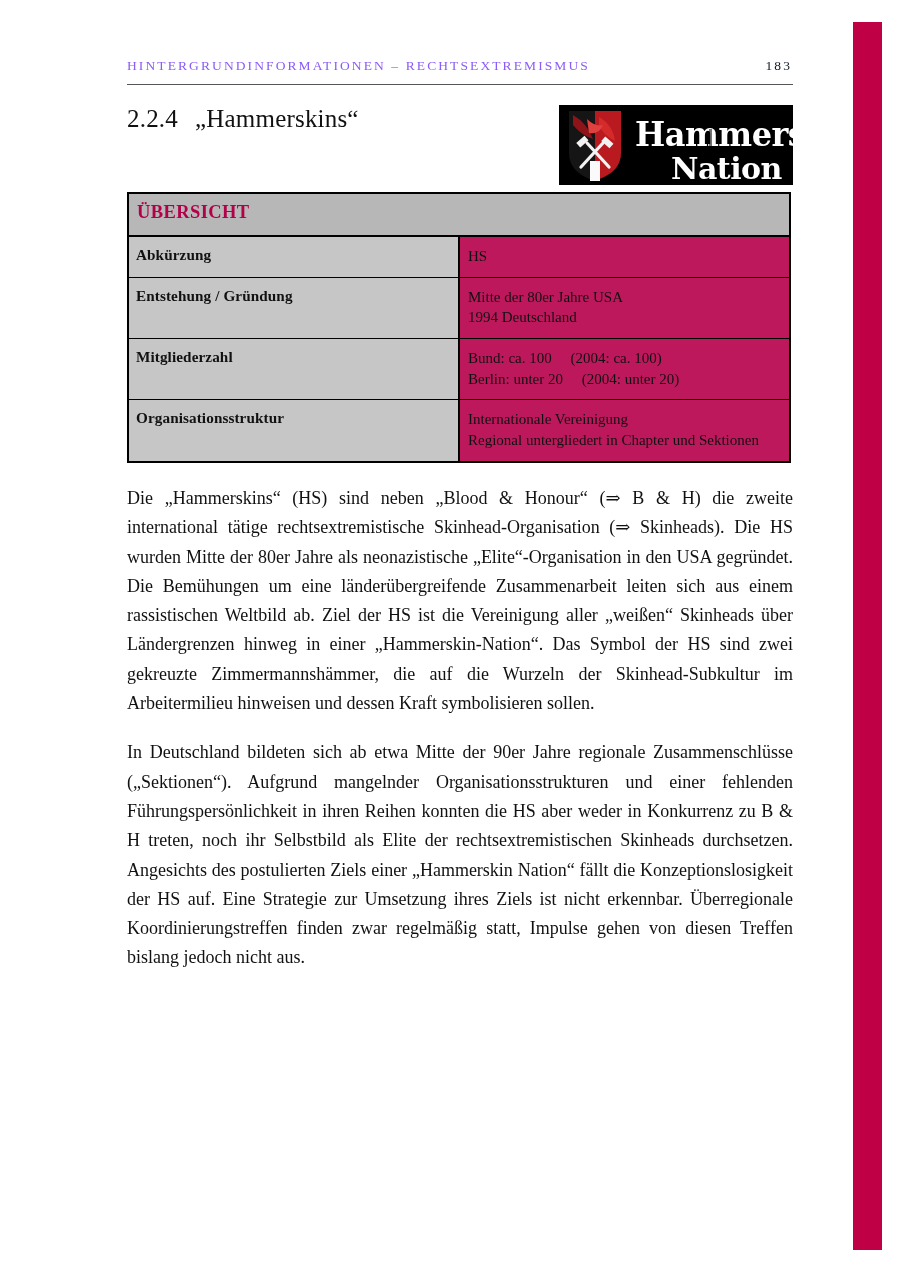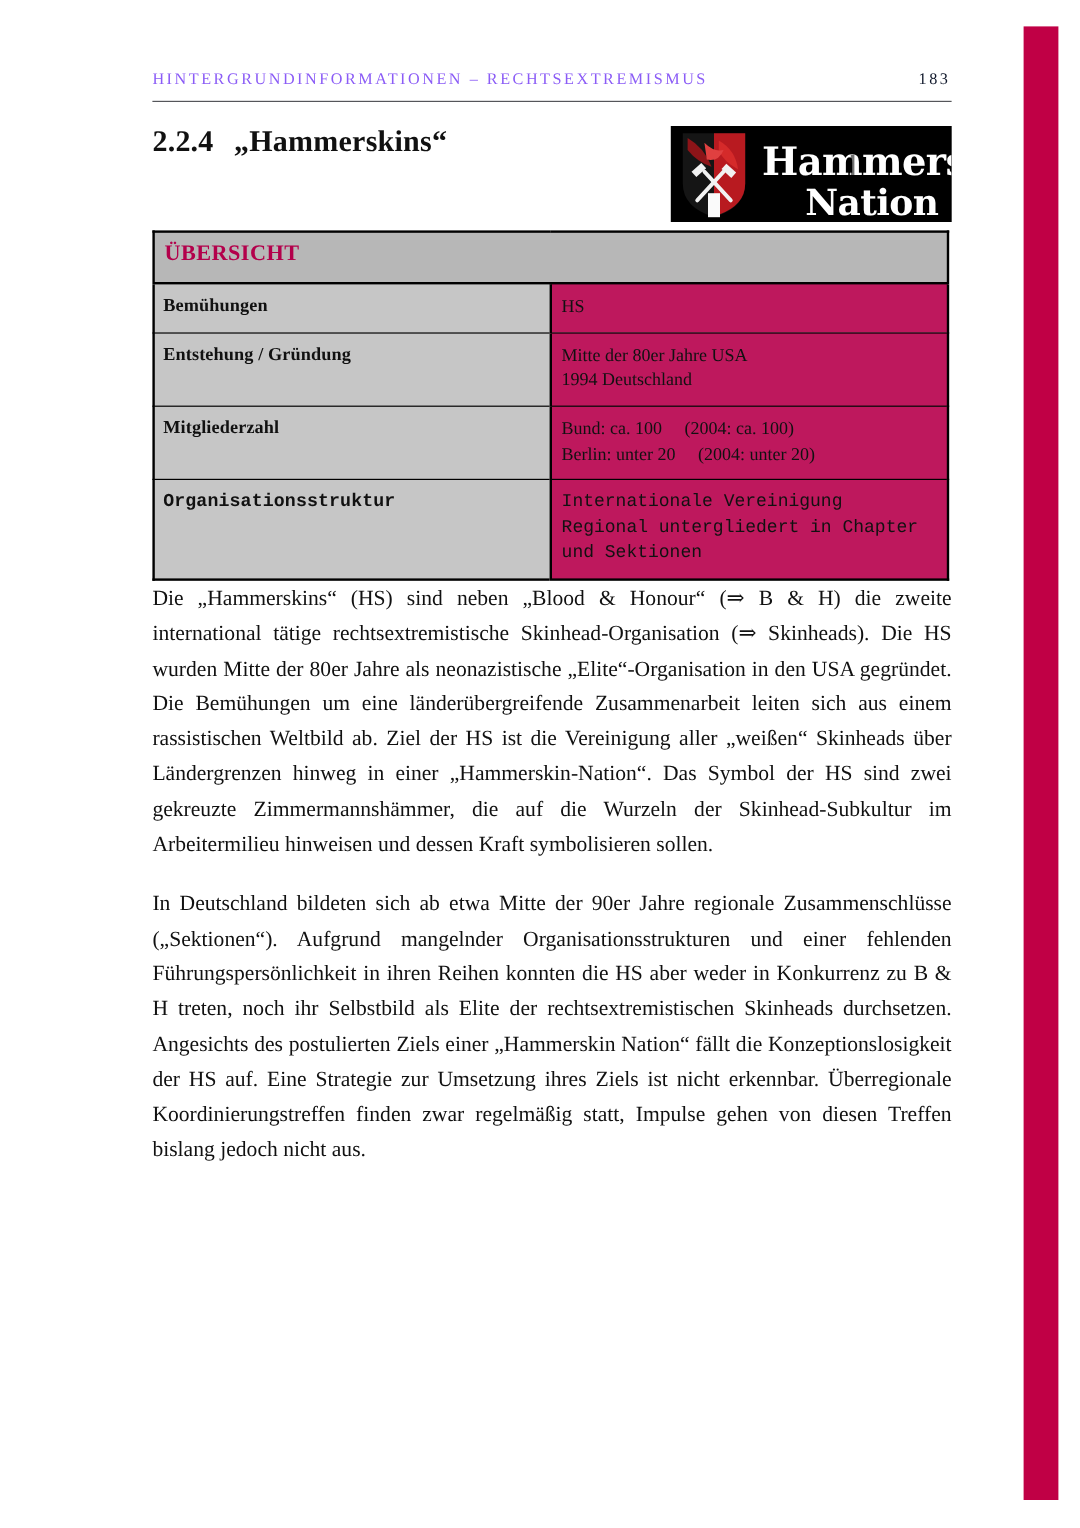--- a/index.html
+++ b/index.html
@@ -68,21 +68,21 @@
     left: 0;
     top: 101px;
     width: 666px;
     height: 86px;
   }
   .sec-title {
     position: absolute;
     left: 0;
     top: 4px;
     font-size: 25px;
-    font-weight: bold;
+    font-weight: normal;
     letter-spacing: 0.2px;
     white-space: nowrap;
   }
   .sec-num {
     margin-right: 17px;
   }
 
   
   .logo {
     position: absolute;
@@ -133,21 +133,20 @@
     background: #be185d;
     border-bottom: 1.6px solid #000;
     font-size: 15px;
     padding: 9px 6px 10px 8px;
     vertical-align: top;
     line-height: 1.38;
     white-space: pre-line;
   }
   .ovtable tr:last-child td {
     border-bottom: none;
-    font-family: Liberation Mono, monospace;
   }
 
   
   .body {
     position: absolute;
     left: 0;
     top: 484px;
     width: 666px;
   }
   .body p {
@@ -209,21 +208,21 @@
   </div>
 
   <table class="ovtable">
     <tbody>
       <tr class="hdr">
         <td colspan="2">
           <span class="hdr-label">ÜBERSICHT</span>
         </td>
       </tr>
       <tr>
-        <td class="k">Bemühungen</td>
+        <td class="k">Abkürzung</td>
         <td class="v">HS</td>
       </tr>
       <tr>
         <td class="k">Entstehung / Gründung</td>
         <td class="v">Mitte der 80er Jahre USA
 1994 Deutschland</td>
       </tr>
       <tr>
         <td class="k">Mitgliederzahl</td>
         <td class="v">Bund:   ca. 100  (2004: ca. 100)

